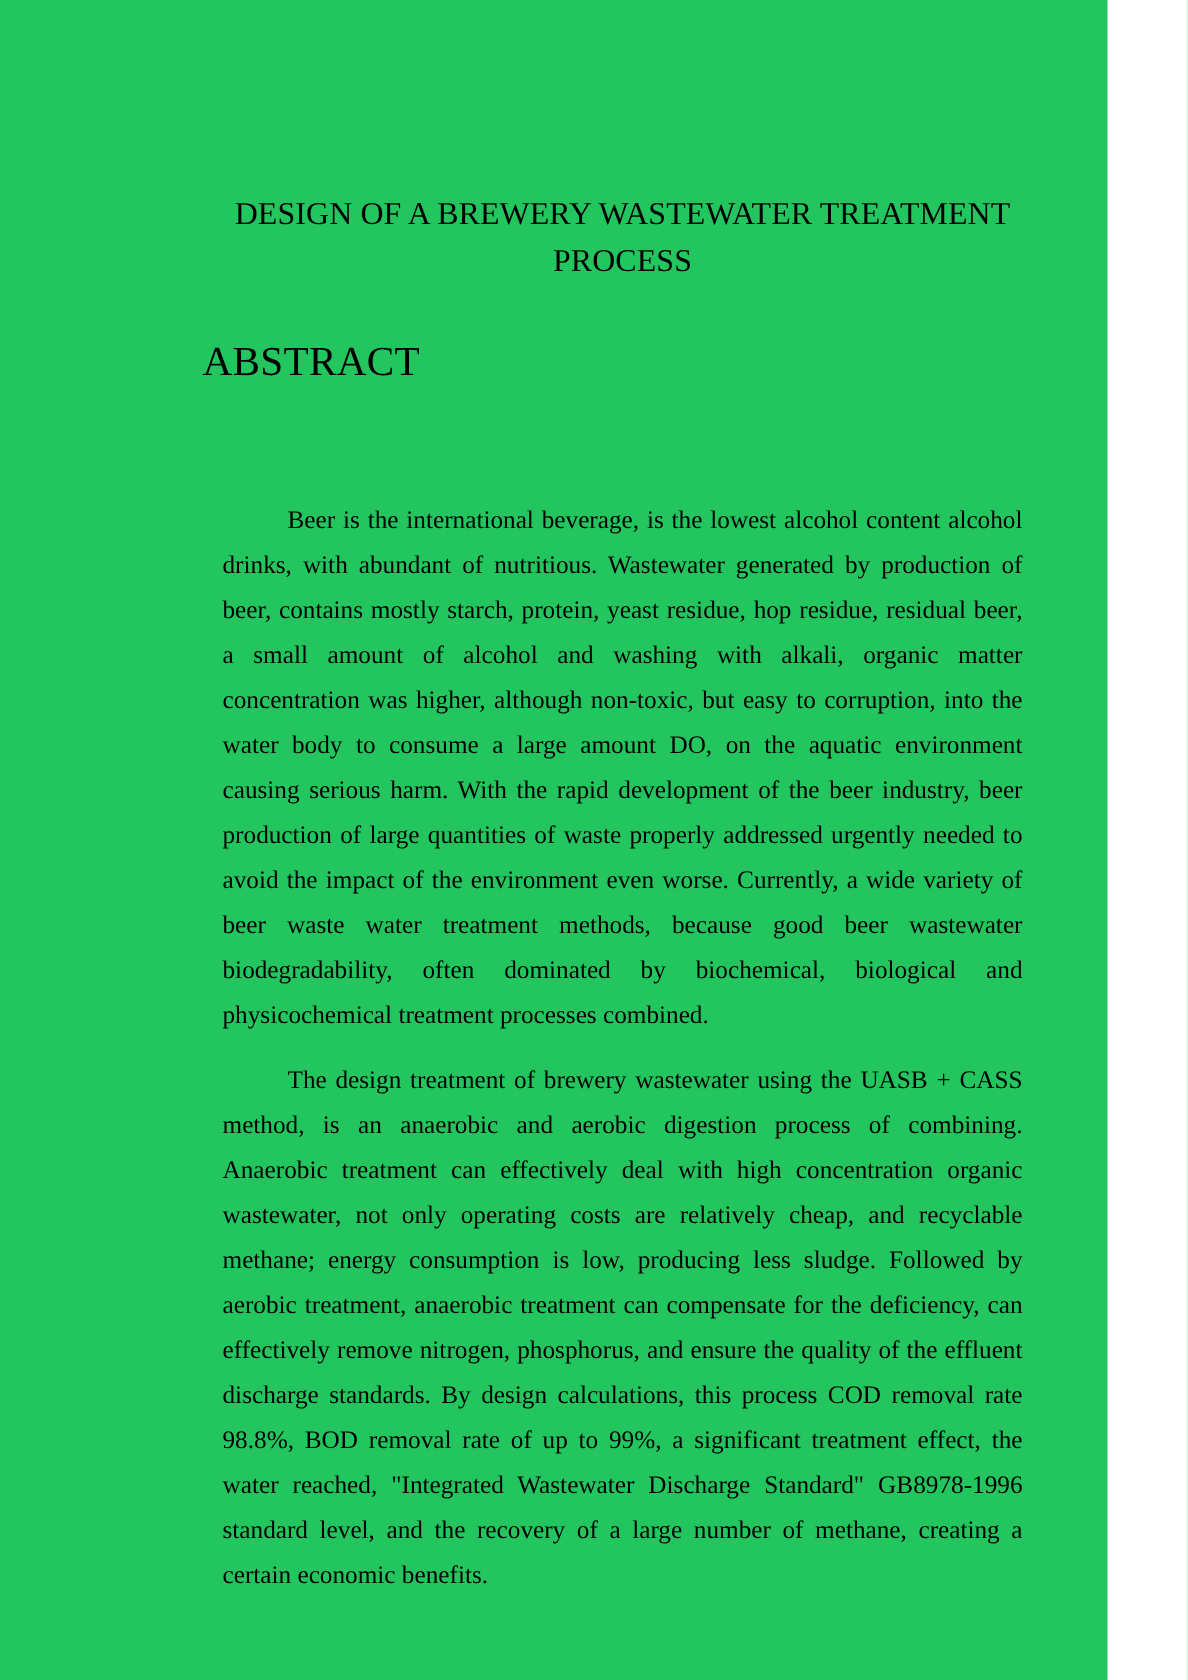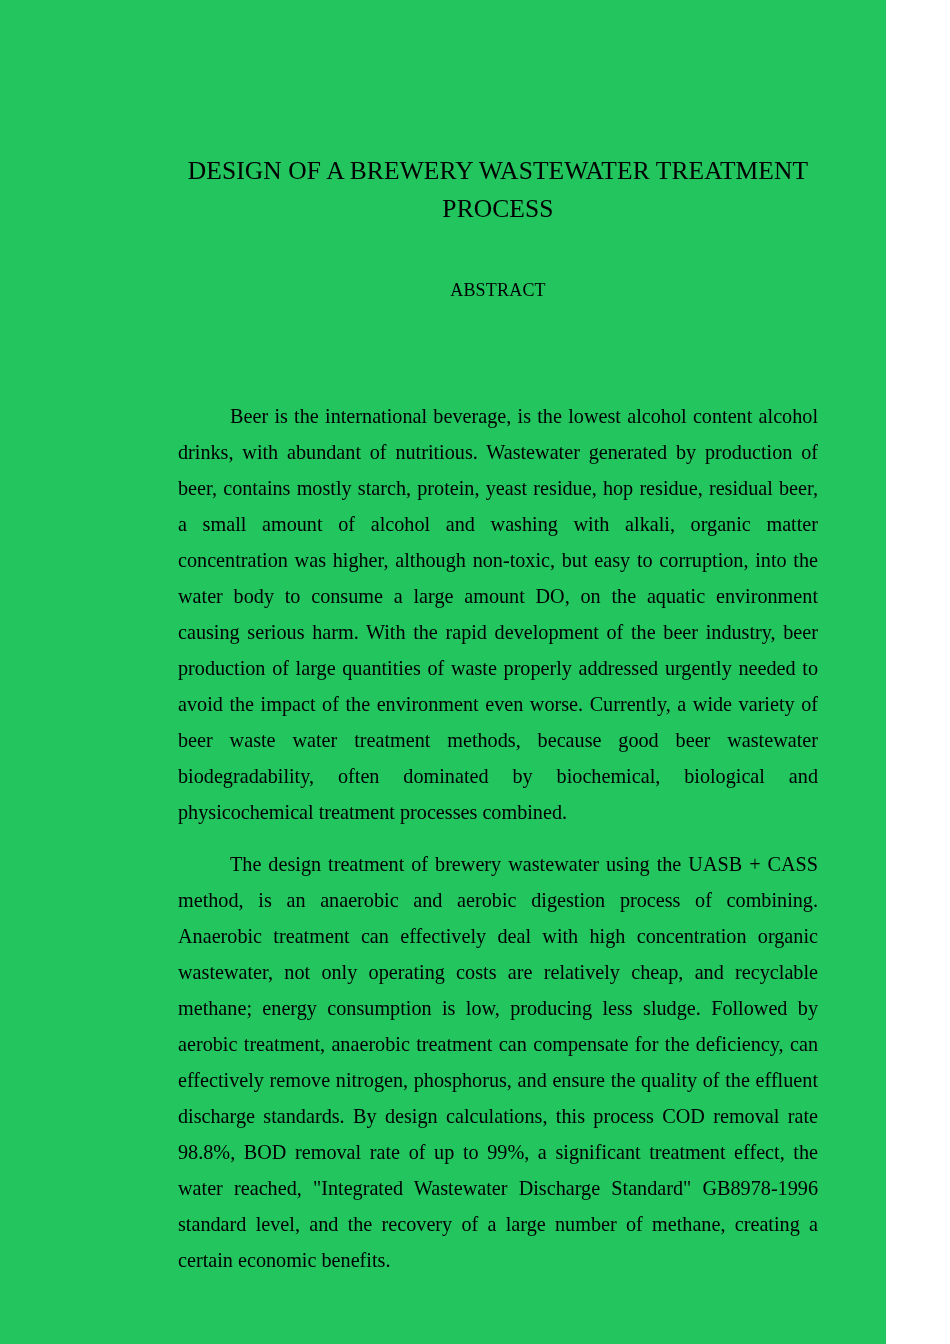--- a/index.html
+++ b/index.html
@@ -32,24 +32,24 @@
     padding-top: 152px;
     font-size: 25.5px;
     font-weight: normal;
     line-height: 38px;
     text-align: center;
     letter-spacing: 0.1px;
   }
   .abstract-heading {
     margin: 0;
     padding-top: 44px;
-    font-size: 18px;
+    font-size: 33px;
     font-weight: normal;
     line-height: 36px;
-    text-align: center;
+    text-align: left;
     letter-spacing: 0.2px;
   }
   .body-block {
     padding-top: 74px;
   }
   p.para {
     margin: 16px;
     font-size: 20.2px;
     line-height: 36px;
     text-align: justify;

